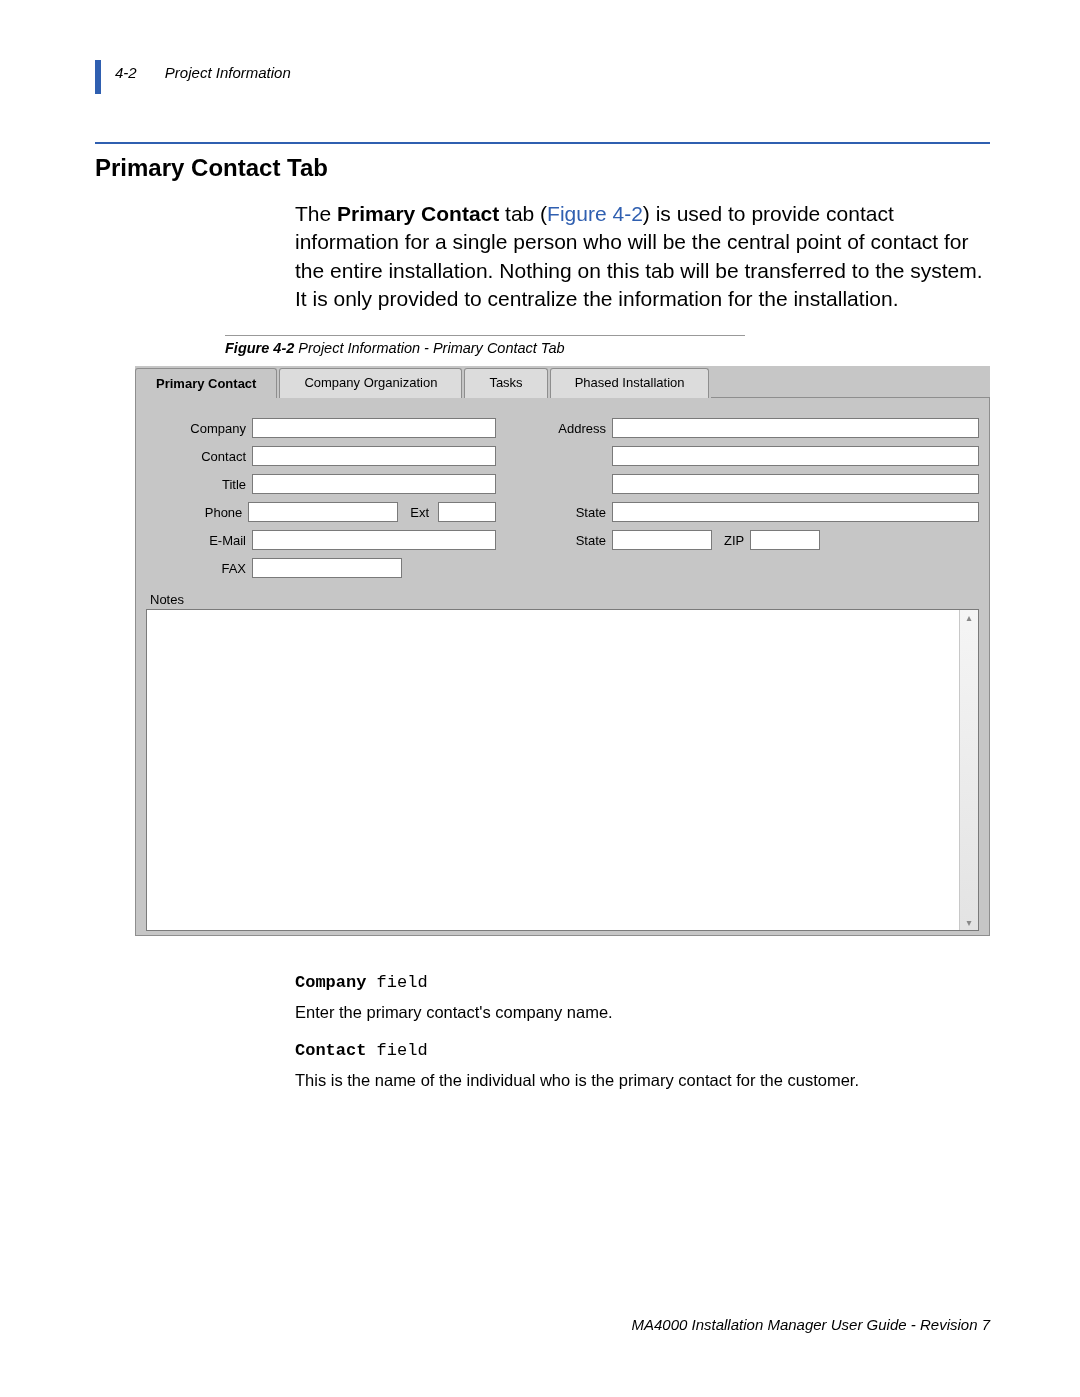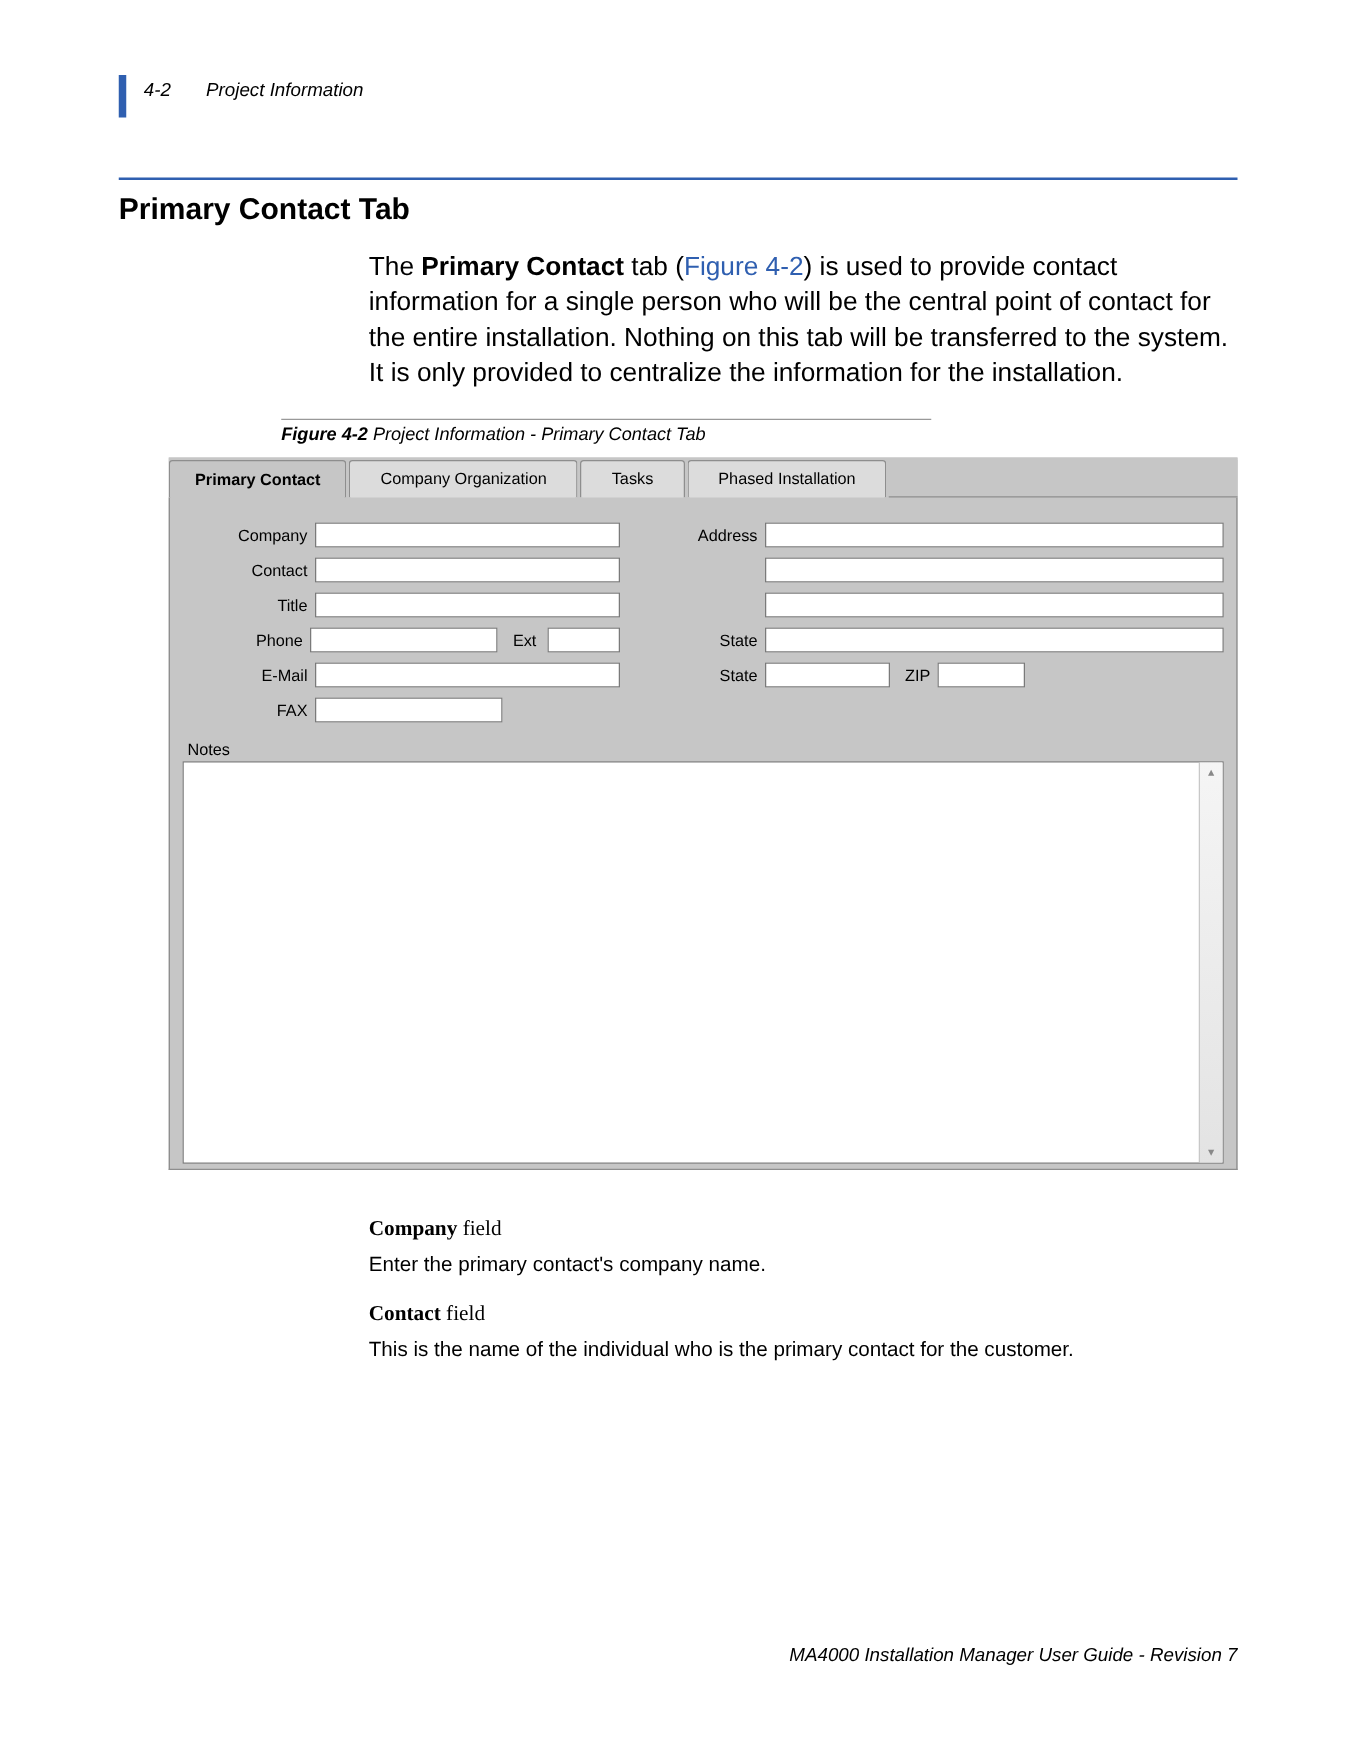--- a/index.html
+++ b/index.html
@@ -160,21 +160,21 @@
     color: #888;
     padding: 2px 0;
   }
 
   .field-defs {
     margin: 36px 0 0 200px;
     font-size: 16.5px;
     line-height: 1.35;
   }
   .field-defs h3 {
-    font-family: Liberation Serif, serif;
+    font-family: Liberation Mono, monospace;
     font-size: 17px;
     margin: 16px 0 6px 0;
     font-weight: normal;
   }
   .field-defs h3 .b { font-weight: bold; }
   .field-defs p { margin: 0 0 10px 0; }
 
   .footer {
     position: absolute;
     right: 90px;

